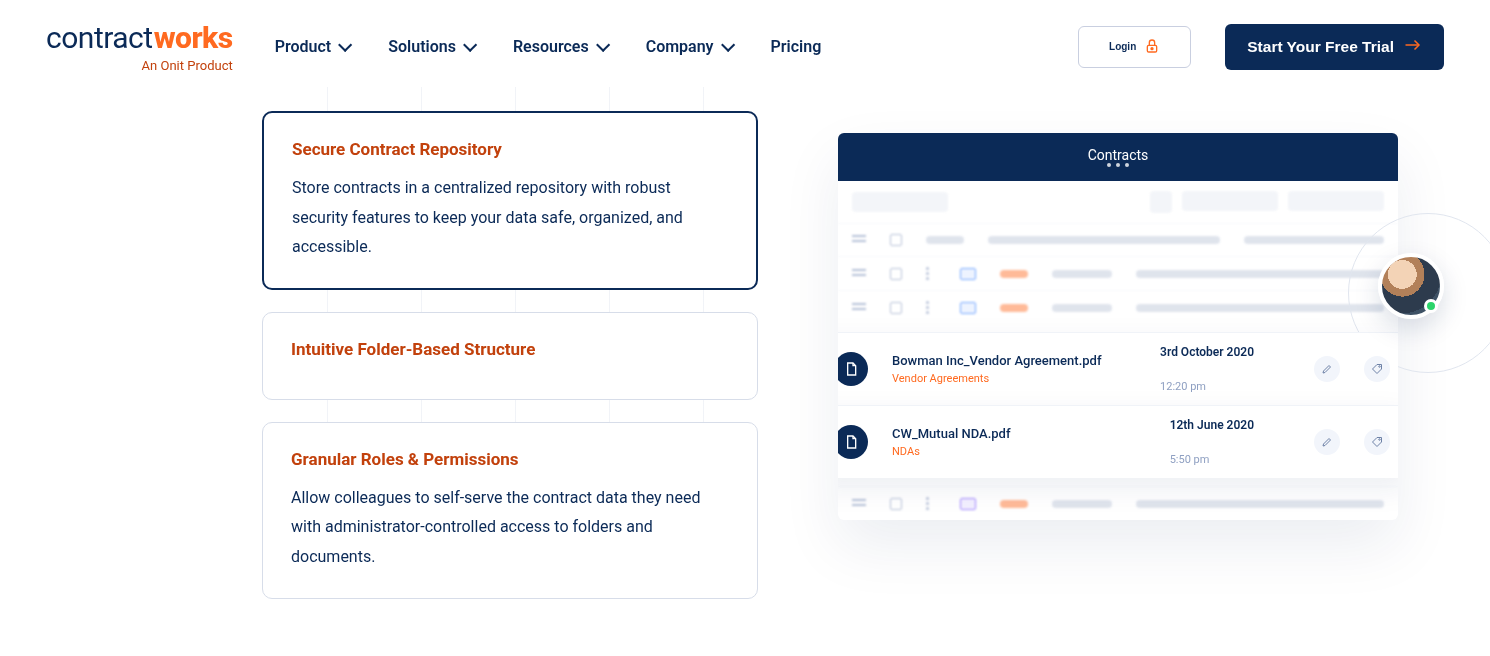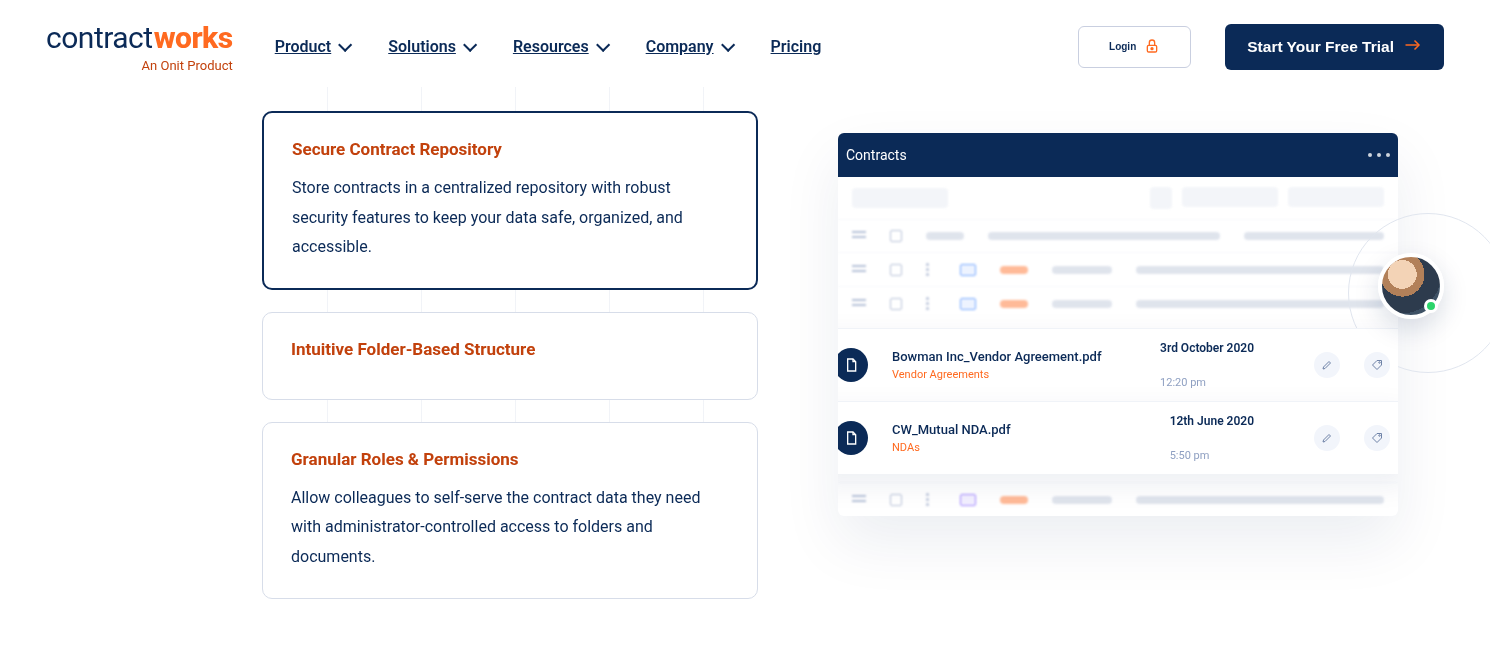--- a/index.html
+++ b/index.html
@@ -21,21 +21,20 @@
   .brand .logo-row { display: flex; align-items: flex-end; }
   .logo-text1 { font-size: 30px; font-weight: 400; color: #0b2a57; letter-spacing: -0.5px; }
   .logo-text2 { font-size: 30px; font-weight: 800; color: #ff6a20; letter-spacing: -0.5px; margin-left: 1px; }
   .brand-sub { font-size: 13px; color: #c2410c; text-align: right; margin-top: 3px; }
 
   nav.menu { display: flex; gap: 40px; margin-left: 8px; }
   .menu-item {
     display: flex; align-items: center; gap: 7px;
     color: #0b2a57; font-weight: 600; font-size: 16px;
     cursor: pointer;
-    text-decoration: underline;
   }
   .chev {
     width: 10px; height: 10px;
     border-right: 2px solid #0b2a57;
     border-bottom: 2px solid #0b2a57;
     transform: rotate(45deg) translateY(-3px);
   }
 
   .spacer { flex: 1; }
 
@@ -110,22 +109,23 @@
   .panel {
     border-radius: 6px;
     background: #fff;
     box-shadow: 0 26px 60px rgba(11,42,87,0.08);
     overflow: hidden;
   }
   .panel-header {
     background: #0b2a57;
     color: #fff;
     display: flex; align-items: center; justify-content: space-between;
-    padding: 14px 8px;
+    padding: 14px 34px;
     font-size: 14px;
+    flex-direction: column;
   }
   .dots { display: flex; gap: 5px; }
   .dots span { width: 4px; height: 4px; border-radius: 50%; background: #fff; opacity: 0.8;}
   .toolbar { display: flex; gap: 10px; padding: 10px 14px; align-items: center;}
   .pill {
     height: 20px; background: #edf0f6; border-radius: 4px;
   }
   .pill-long  { width: 96px; }
   .toolbar-right { display: flex; gap: 10px; margin-left: auto; }
   .sq { width: 22px; height: 22px; border-radius:4px; background:#edf0f6;}

